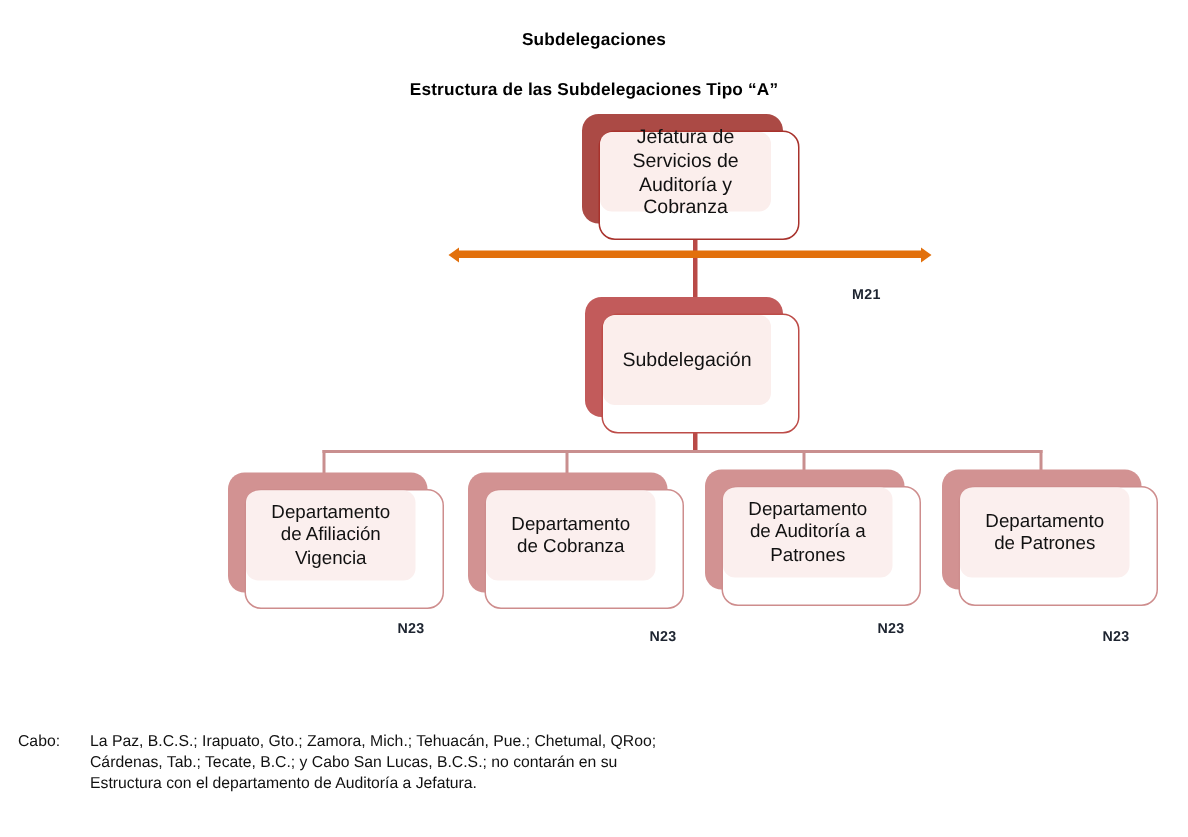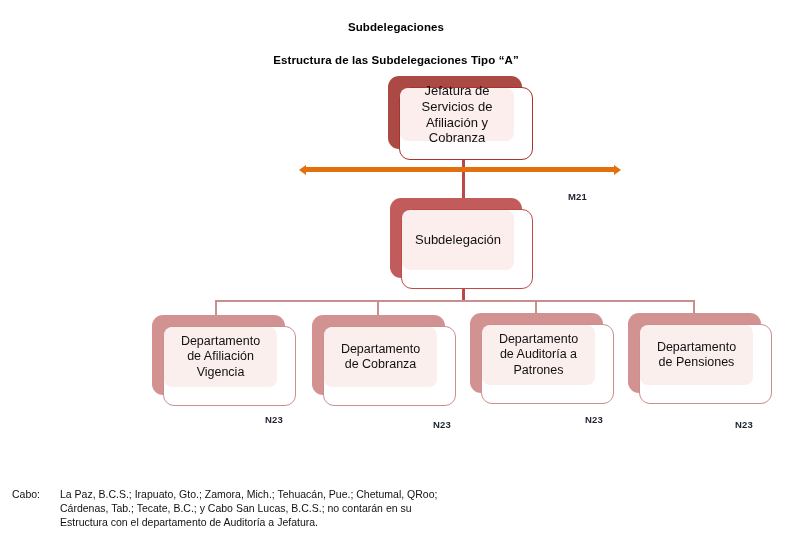--- a/index.html
+++ b/index.html
@@ -191,21 +191,21 @@
   <div class="conn" style="left:535px; top:300px; width:2px; height:16px;"></div>
   <div class="conn" style="left:693px; top:300px; width:2px; height:16px;"></div>
 
   <div class="node node-top" style="left:388px; top:76px; width:134px; height:73px;">
     <div class="shadow"></div>
     <div class="face">
       <div class="plate">
         <div class="node-label">
           <div>Jefatura de</div>
           <div>Servicios de</div>
-          <div>Afiliación y</div>
+          <div>Auditoría y</div>
           <div>Cobranza</div>
         </div>
       </div>
     </div>
   </div>
 
   <div class="node node-mid" style="left:390px; top:198px; width:132px; height:80px;">
     <div class="shadow"></div>
     <div class="face">
       <div class="plate">
@@ -255,21 +255,21 @@
     </div>
   </div>
   <div class="code-tag" style="left:585px; top:414px;">N23</div>
 
   <div class="node node-dept" style="left:628px; top:313px; width:133px; height:80px;">
     <div class="shadow"></div>
     <div class="face">
       <div class="plate">
         <div class="node-label">
           <div>Departamento</div>
-          <div>de Pensiones</div>
+          <div>de Patrones</div>
         </div>
       </div>
     </div>
   </div>
   <div class="code-tag" style="left:735px; top:419px;">N23</div>
 
 </div>
 
 <div class="note">
   <div class="note-label">Cabo:</div>

